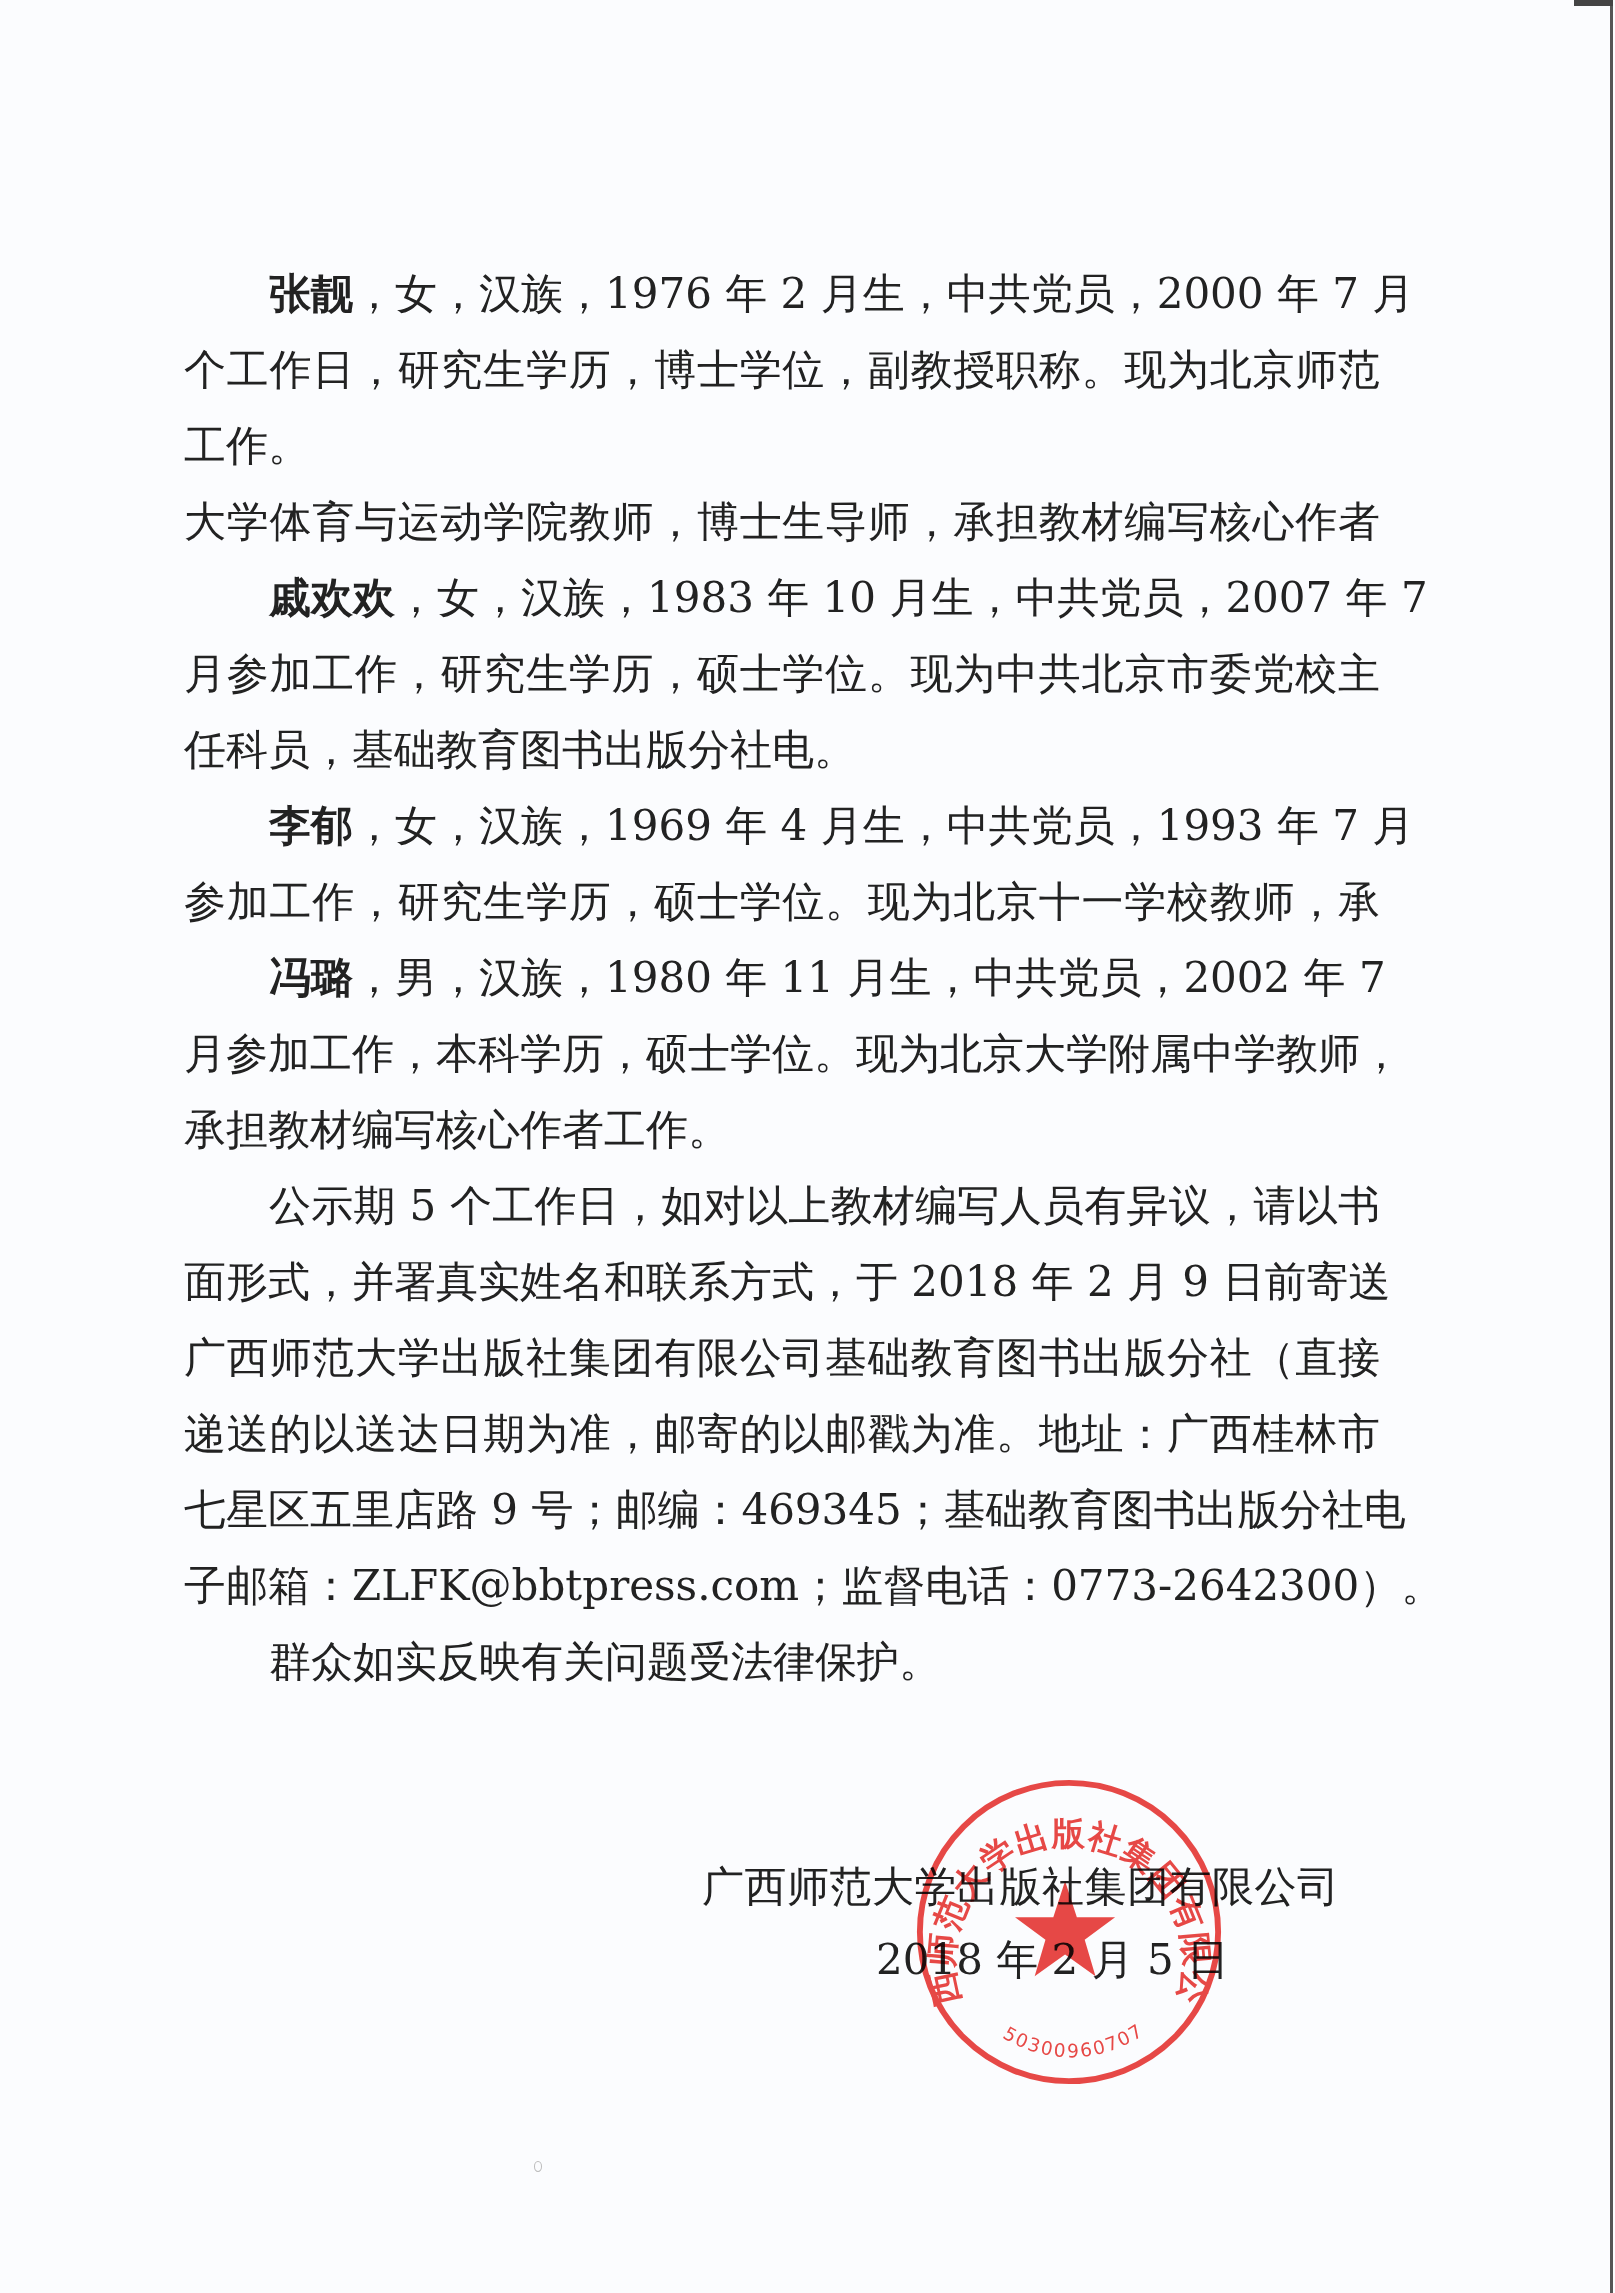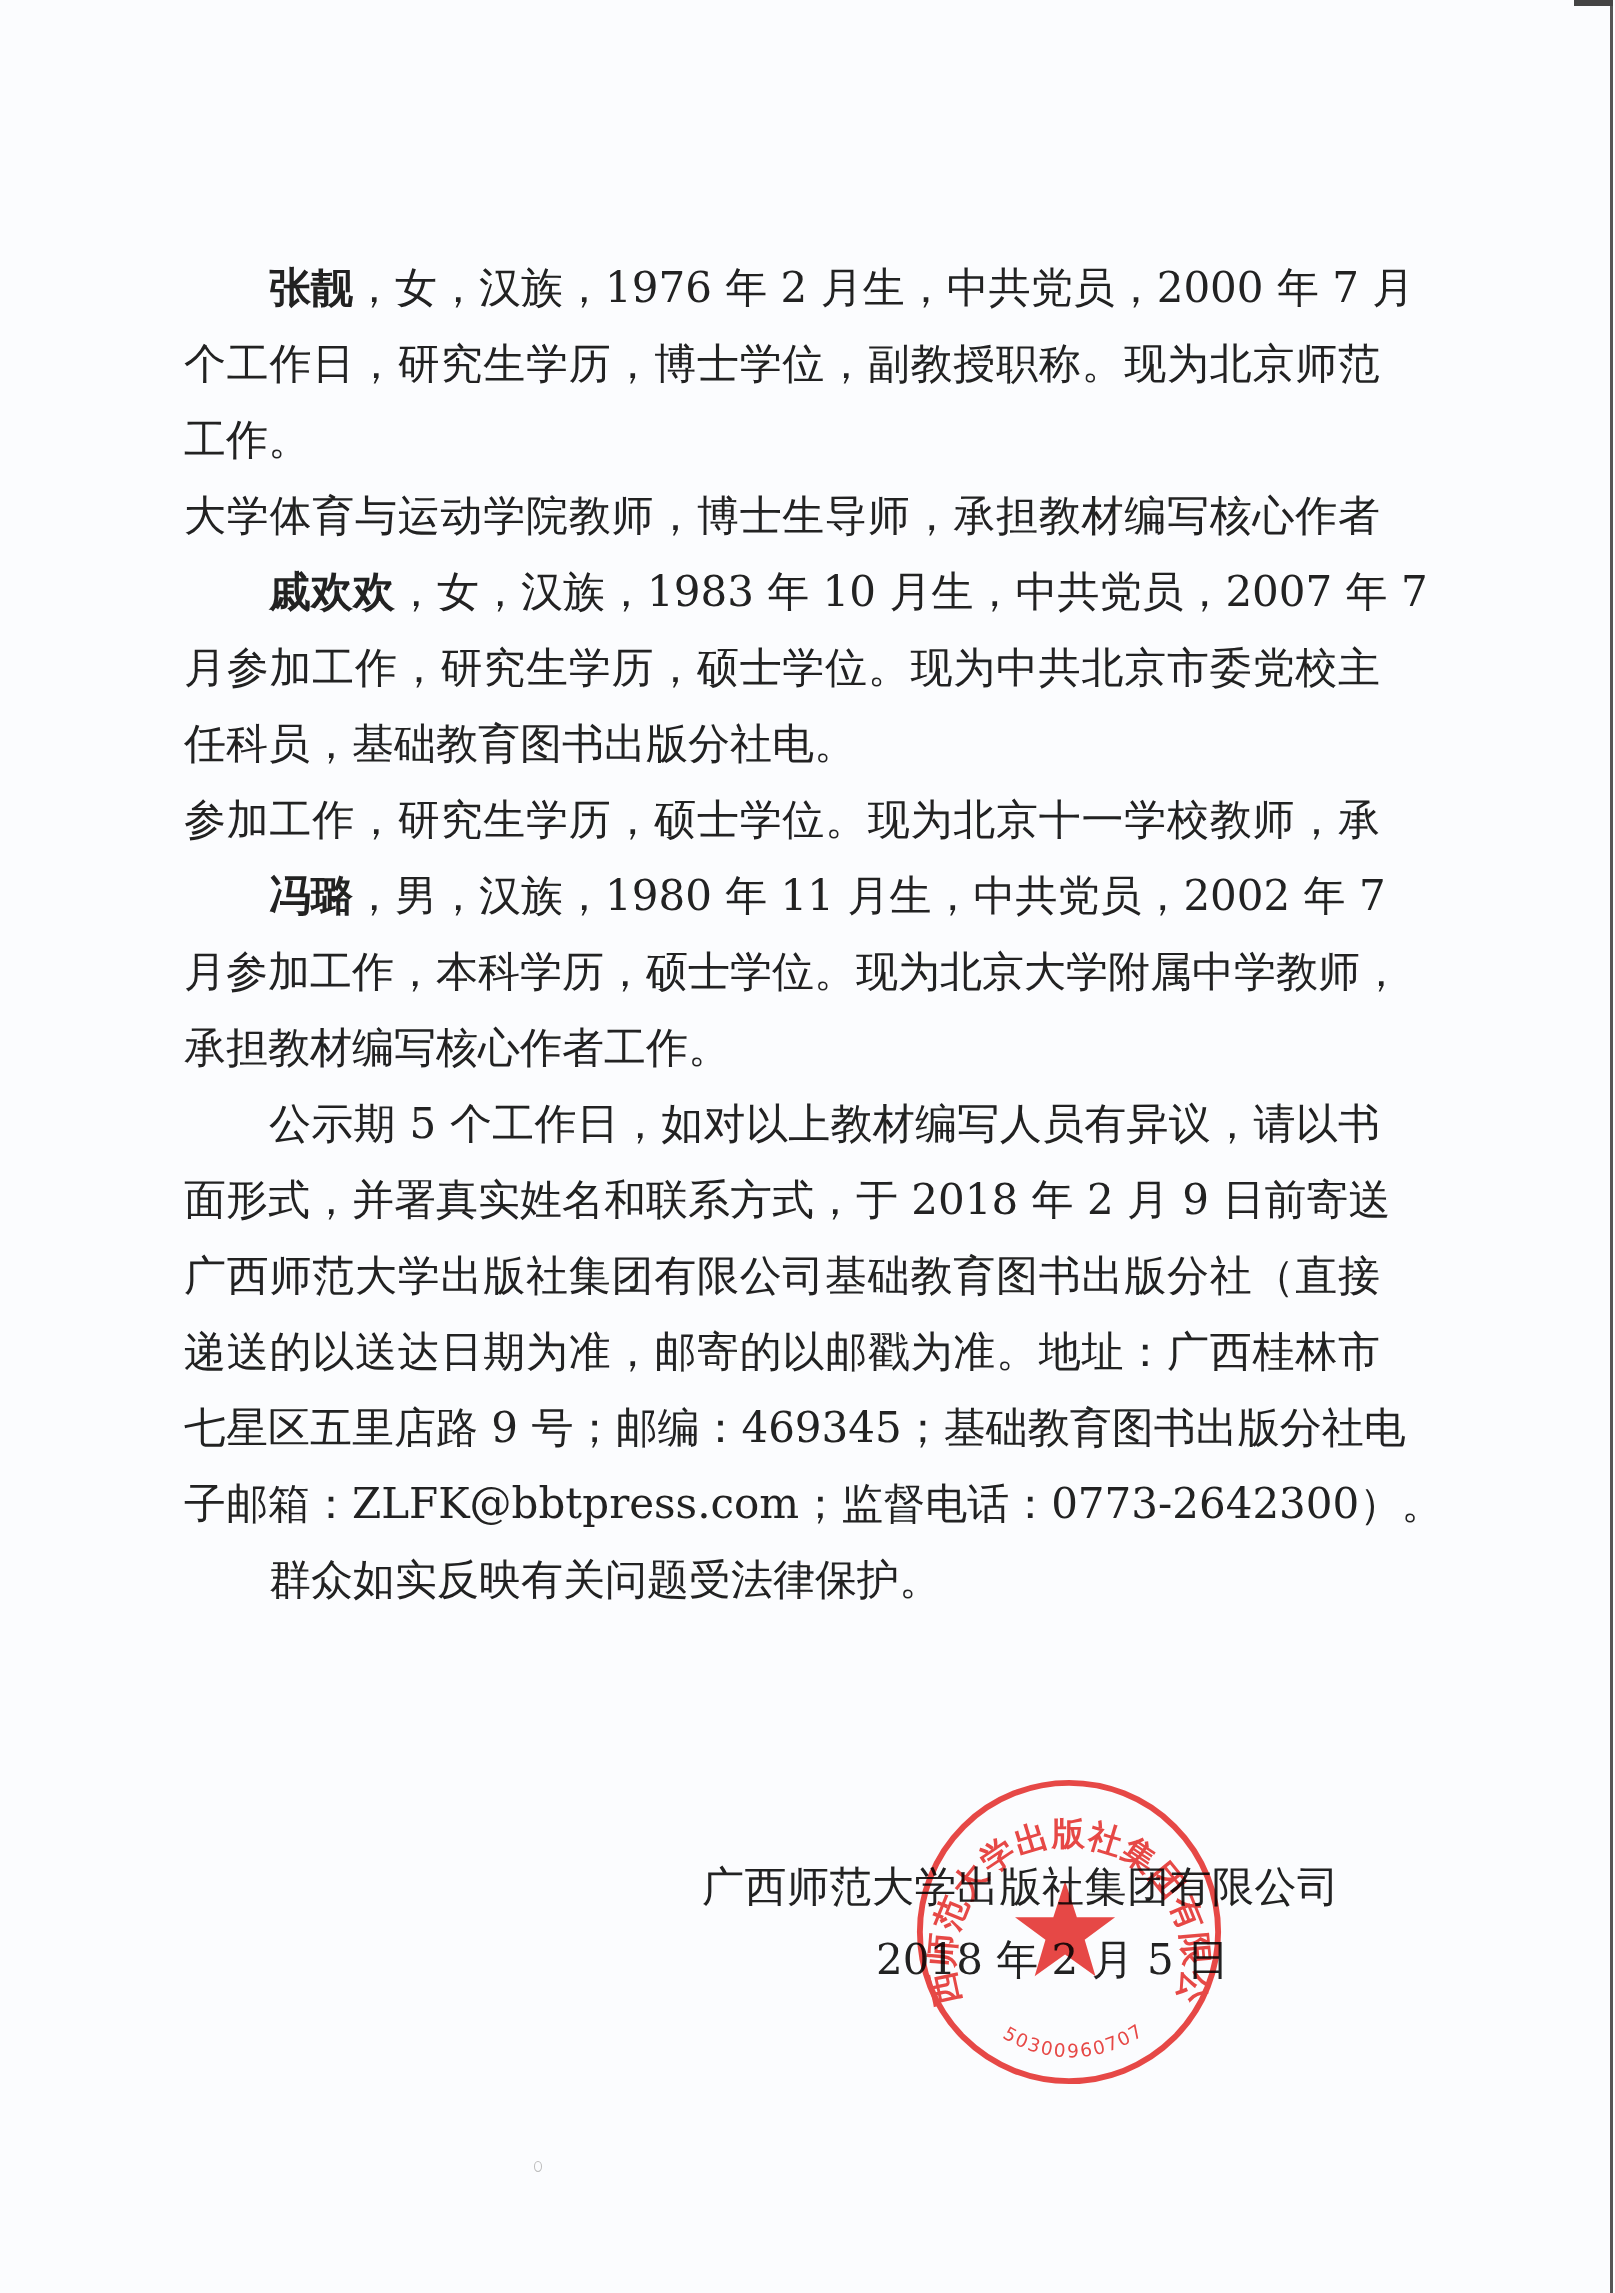--- a/index.html
+++ b/index.html
@@ -5,21 +5,21 @@
   html, body { margin: 0; padding: 0; }
   body {
     width: 1615px; height: 2294px; position: relative; overflow: hidden;
     background: #fbfcfe;
     font-family: "DejaVu Serif", "Liberation Serif", serif;
     color: #222;
   }
   .edge-right { position: absolute; right: 2px; top: 0; width: 2.9px; height: 2294px; background: #555; }
   .edge-top { position: absolute; right: 2px; top: 0; width: 39px; height: 5.9px; background: #444; }
   .body-text {
-    position: absolute; left: 184px; top: 250px; width: 1196px;
+    position: absolute; left: 184px; top: 256px; width: 1196px;
     font-size: 42px; line-height: 76px;
   }
   .line { display: block; height: 76px; white-space: nowrap; text-align: justify; text-align-last: justify; }
   .line.last { text-align-last: left; }
   .line.indent { padding-left: 85px; }
   .name { font-weight: bold; }
   .signature {
     position: absolute; left: 702px; top: 1849px; width: 647px;
     font-size: 42px; line-height: 76px; white-space: nowrap; letter-spacing: 0.5px;
   }
@@ -44,20 +44,21 @@
 
   <div class="line indent"><span class="name">张靓</span><span>，女，汉族，1976 年 2 月生，中共党员，2000 年 7 月</span></div>
   <div class="line">个工作日，研究生学历，博士学位，副教授职称。现为北京师范</div>
   <div class="line last">工作。</div>
   <div class="line">大学体育与运动学院教师，博士生导师，承担教材编写核心作者</div>
 
   <div class="line indent"><span class="name">戚欢欢</span><span>，女，汉族，1983 年 10 月生，中共党员，2007 年 7</span></div>
   <div class="line">月参加工作，研究生学历，硕士学位。现为中共北京市委党校主</div>
   <div class="line last">任科员，基础教育图书出版分社电。</div>
 
+  <div class="line indent"><span class="name">李郁</span><span>，女，汉族，1969 年 4 月生，中共党员，1993 年 7 月</span></div>
   <div class="line">参加工作，研究生学历，硕士学位。现为北京十一学校教师，承</div>
 
   <div class="line indent"><span class="name">冯璐</span><span>，男，汉族，1980 年 11 月生，中共党员，2002 年 7</span></div>
   <div class="line">月参加工作，本科学历，硕士学位。现为北京大学附属中学教师，</div>
   <div class="line last">承担教材编写核心作者工作。</div>
 
   <div class="line indent">公示期 5 个工作日，如对以上教材编写人员有异议，请以书</div>
   <div class="line">面形式，并署真实姓名和联系方式，于 2018 年 2 月 9 日前寄送</div>
   <div class="line">广西师范大学出版社集团有限公司基础教育图书出版分社（直接</div>
   <div class="line">递送的以送达日期为准，邮寄的以邮戳为准。地址：广西桂林市</div>

